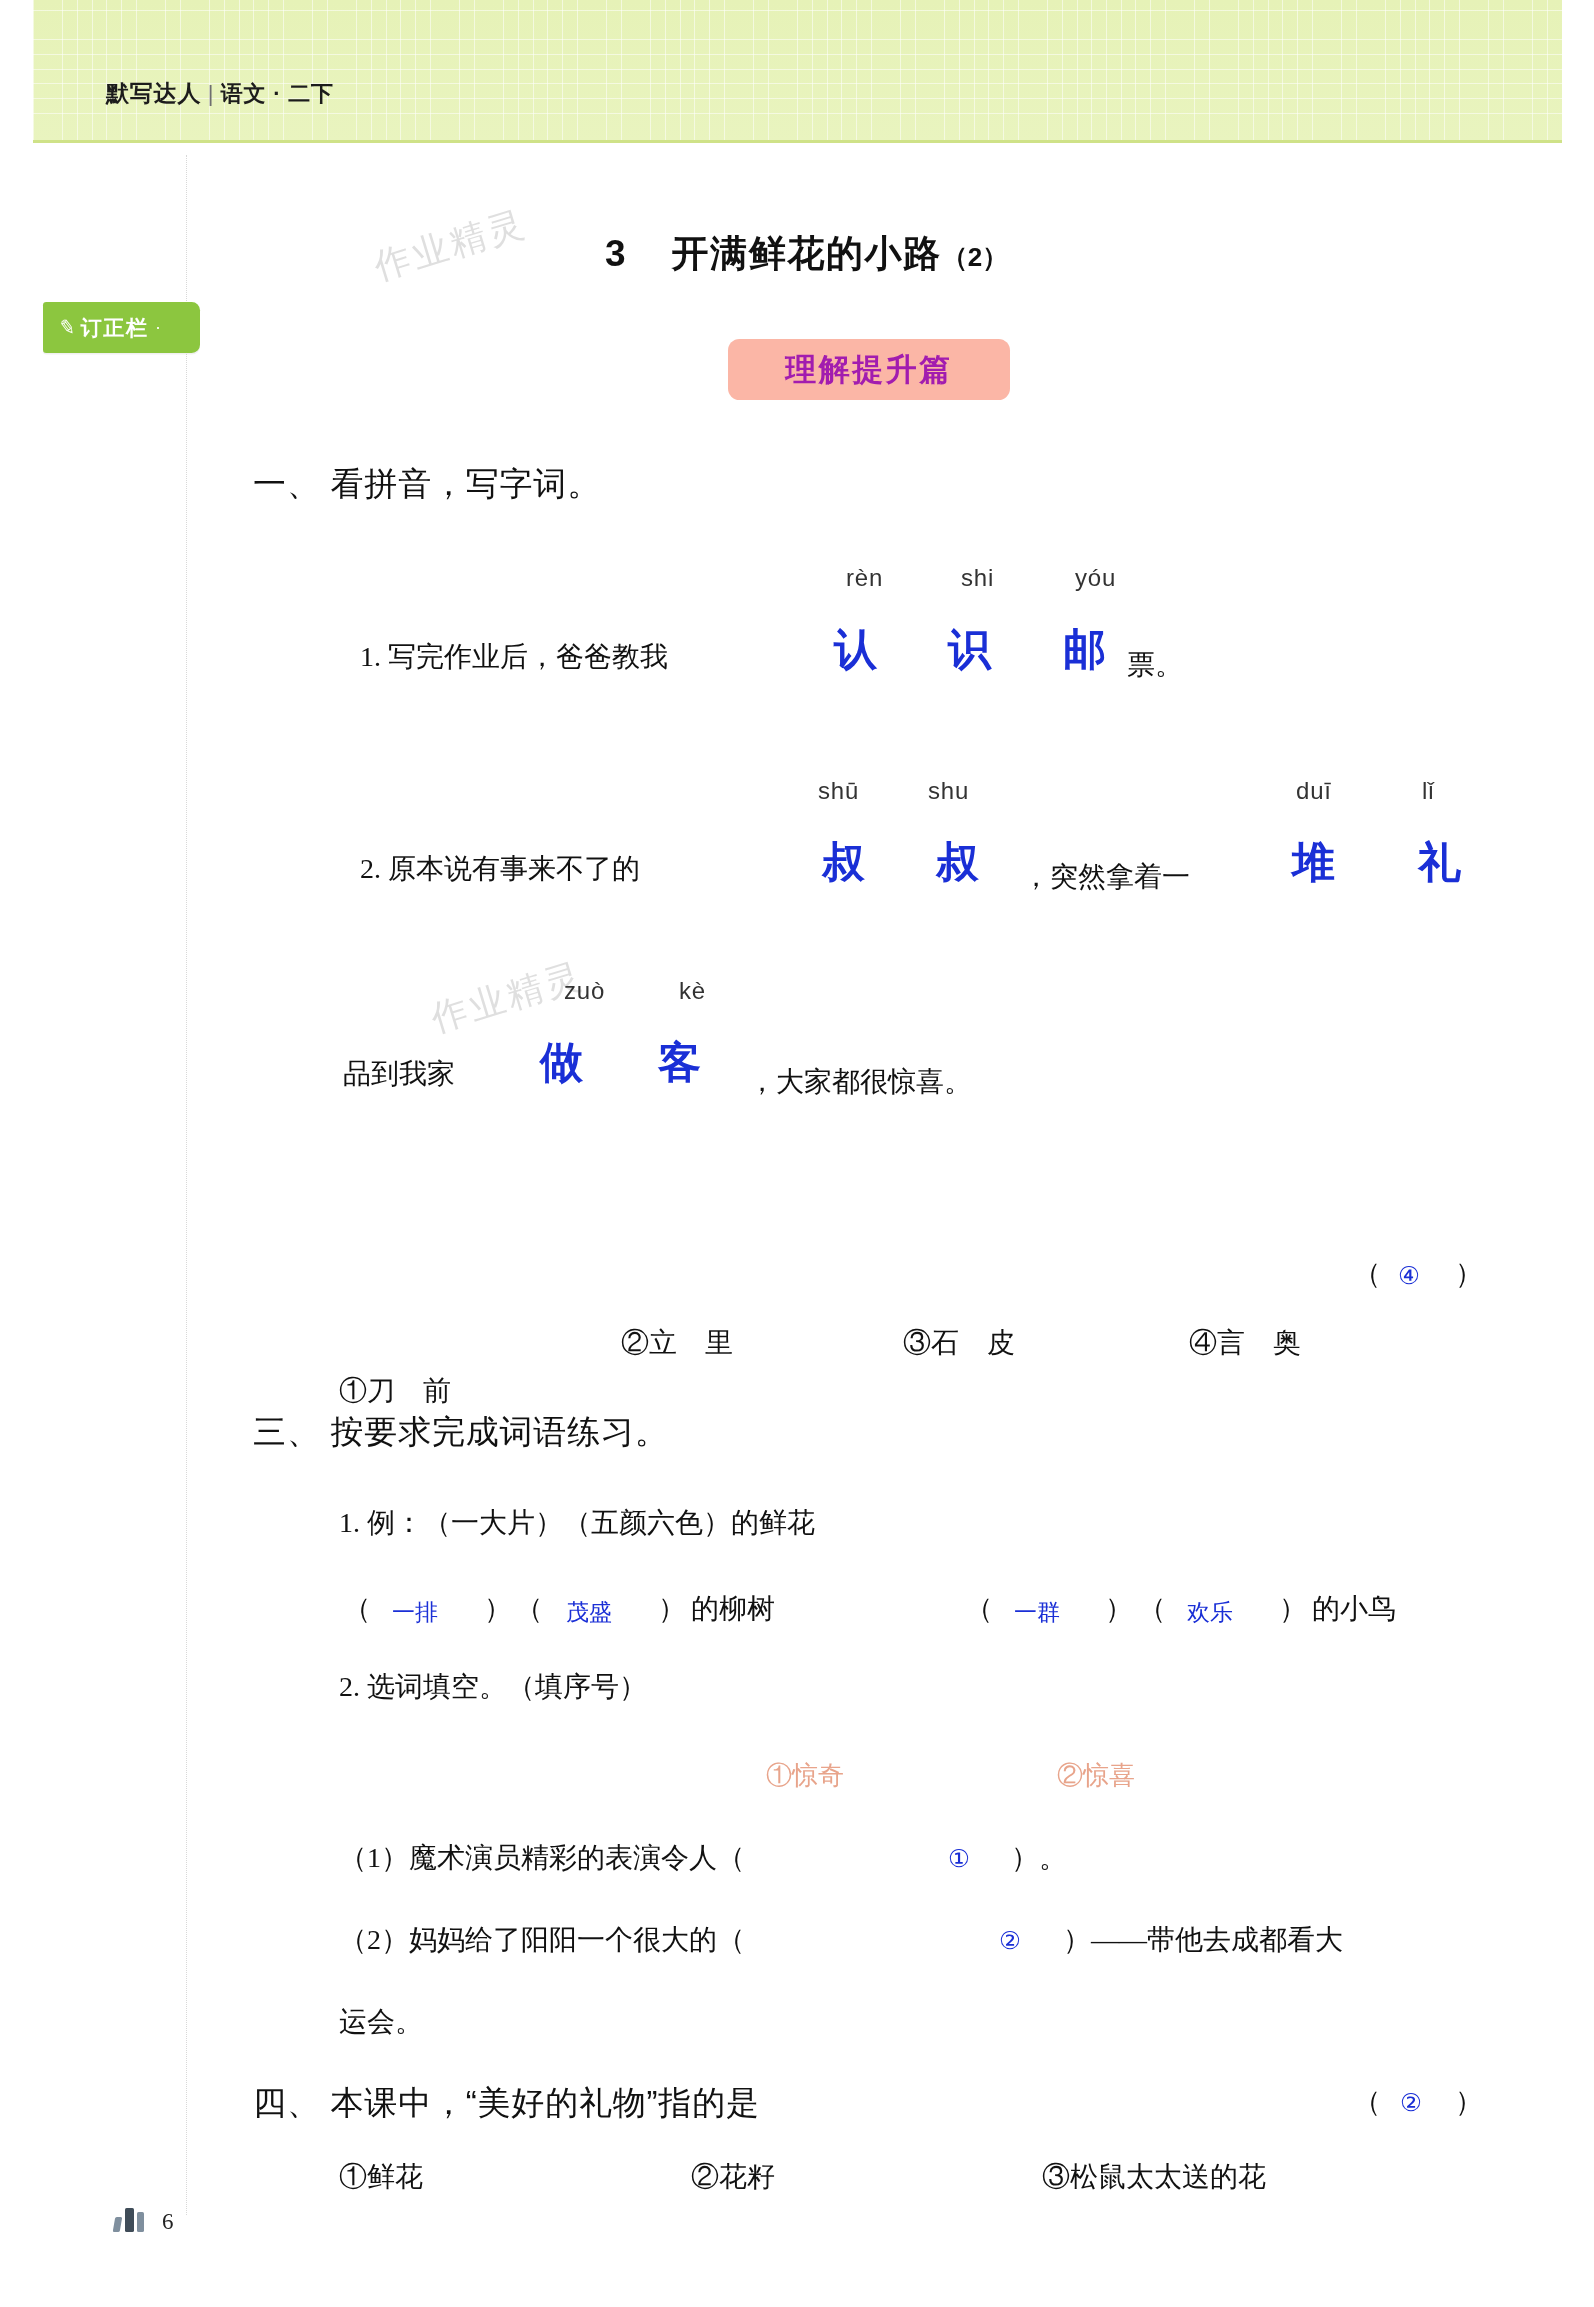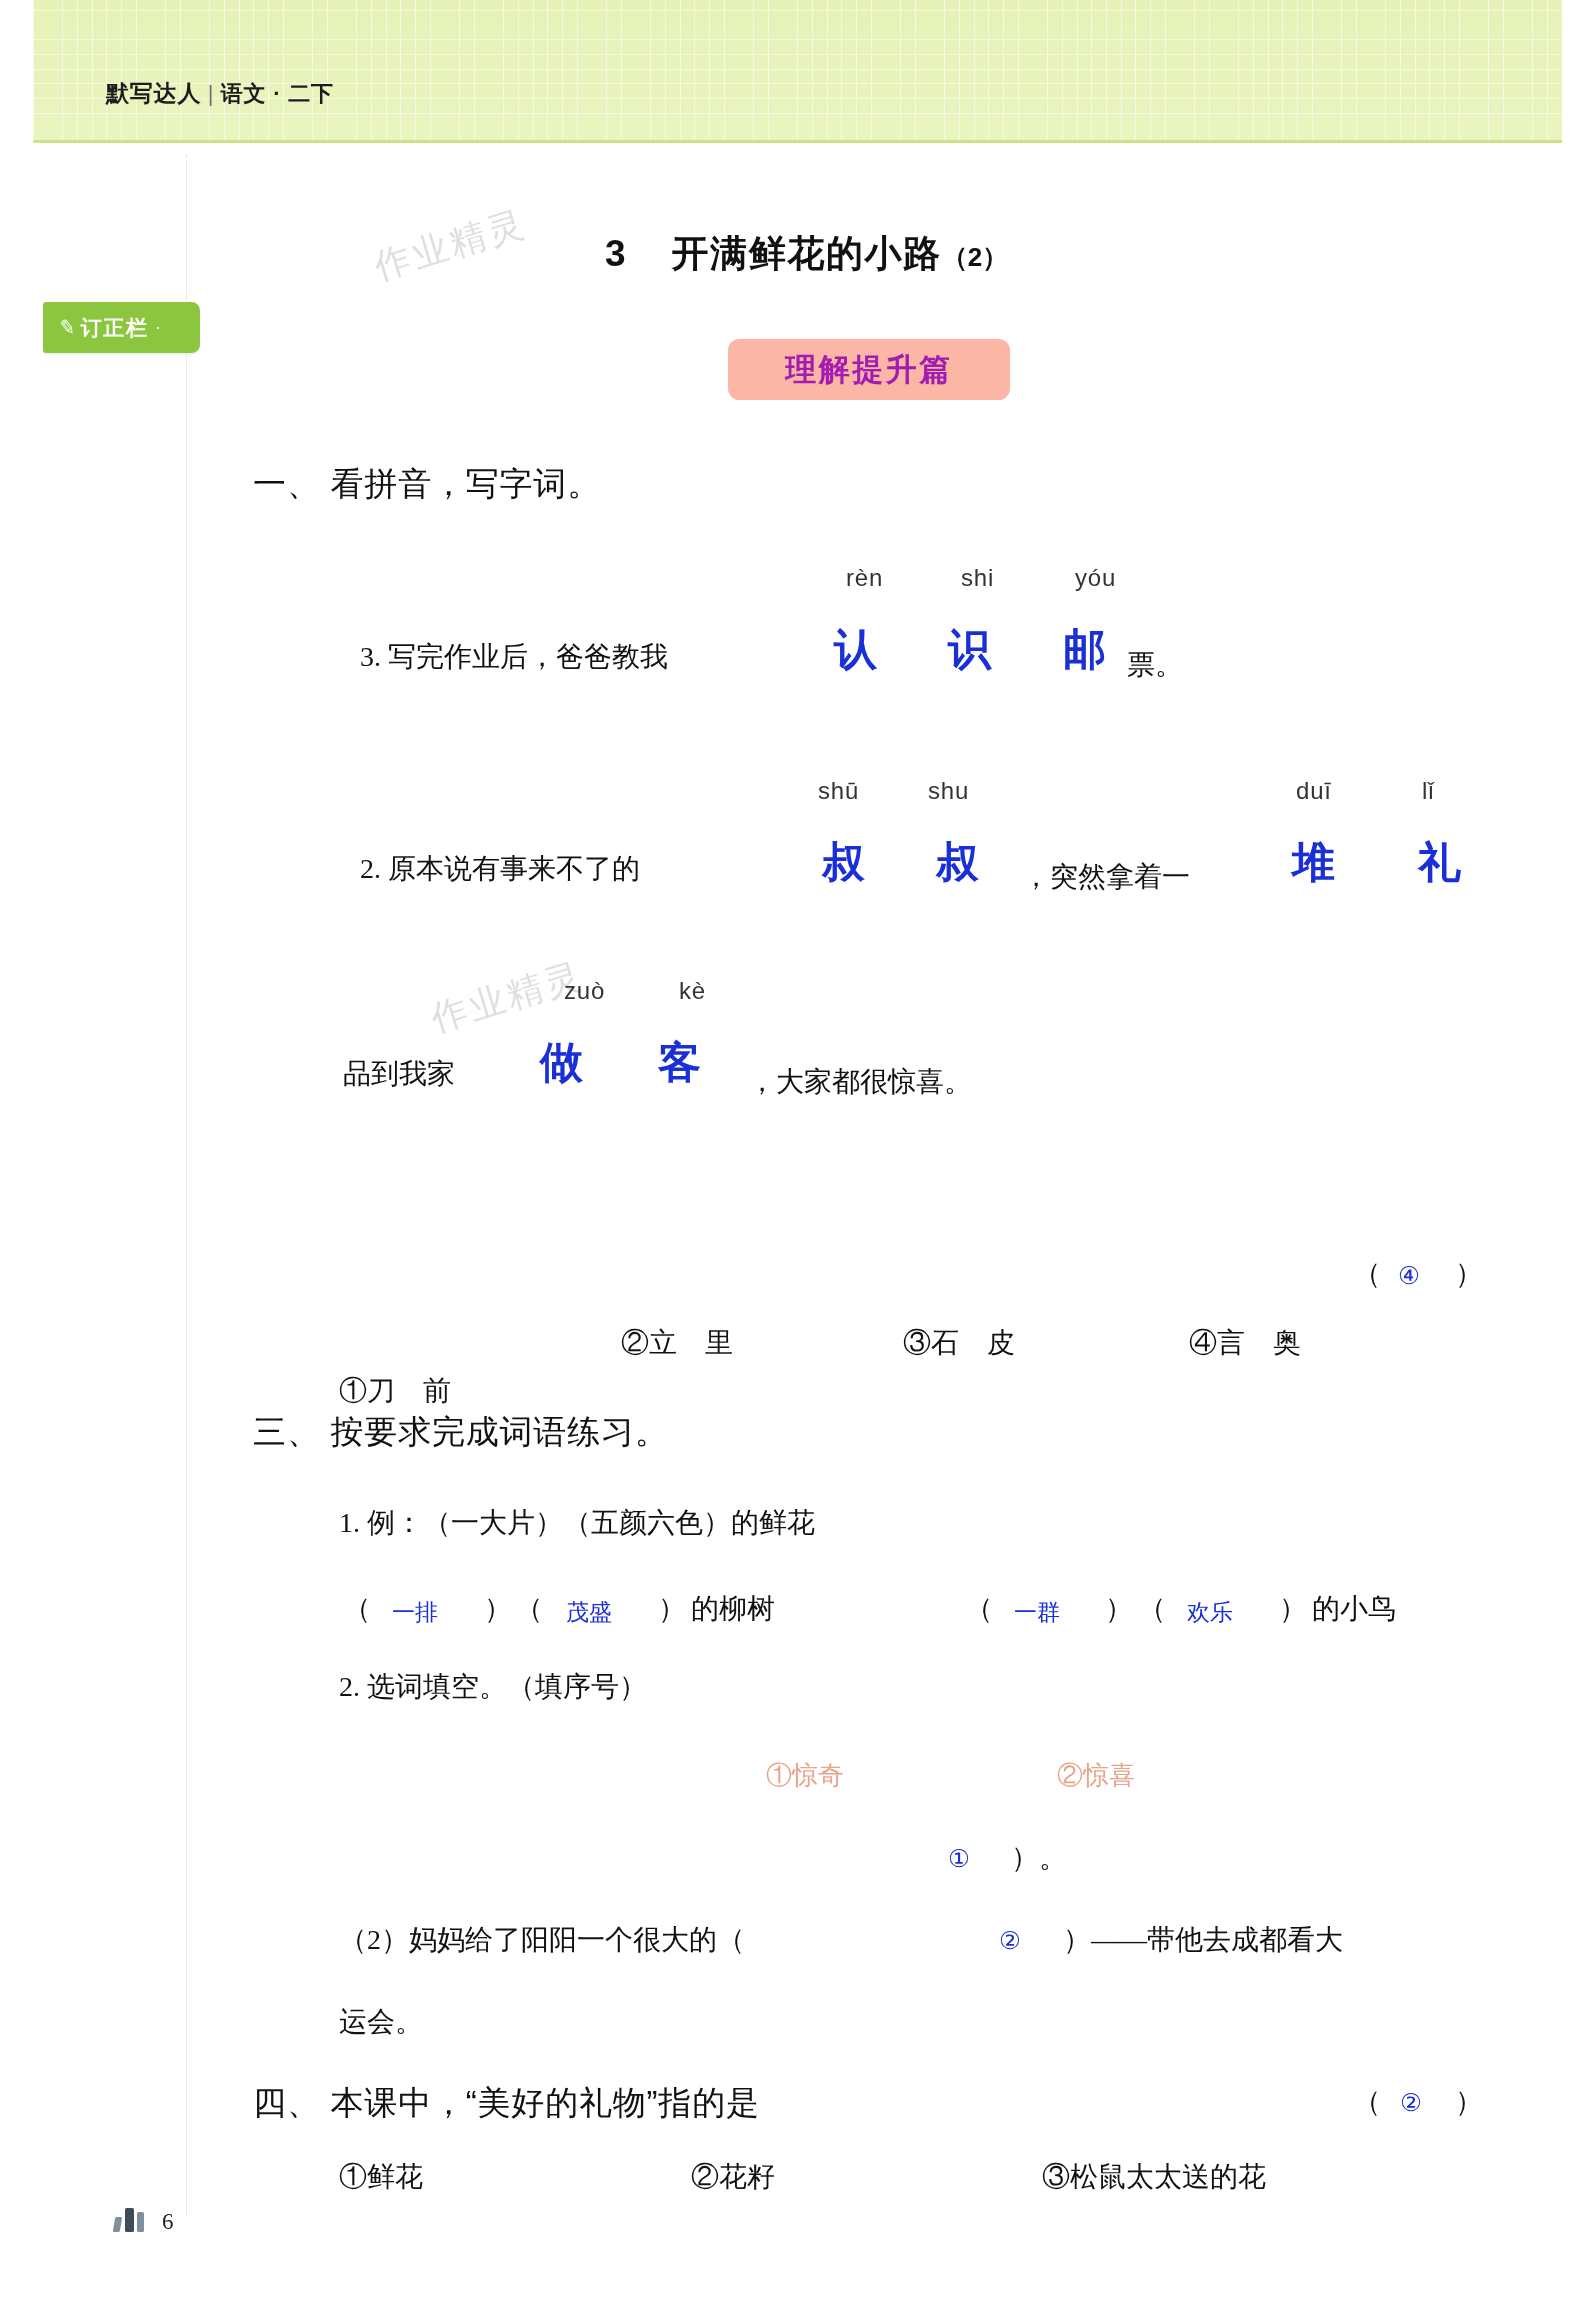--- a/index.html
+++ b/index.html
@@ -257,21 +257,21 @@
   <div class="pill">
     <span>理解提升篇</span>
   </div>
 
   <div class="blk qhead" style="left:253px; top:462px;">一、 看拼音，写字词。</div>
 
   <div class="blk pinyin" style="left:846px; top:564px;">rèn</div>
   <div class="blk pinyin" style="left:961px; top:564px;">shi</div>
   <div class="blk pinyin" style="left:1075px; top:564px;">yóu</div>
 
-  <div class="blk body-cn" style="left:360px; top:638px;">3. 写完作业后，爸爸教我</div>
+  <div class="blk body-cn" style="left:360px; top:638px;">1. 写完作业后，爸爸教我</div>
   <div class="blk hand-big" style="left:834px; top:621px;">认</div>
   <div class="blk hand-big" style="left:948px; top:621px;">识</div>
   <div class="blk hand-big" style="left:1063px; top:621px;">邮</div>
   <div class="blk body-cn" style="left:1127px; top:646px;">票。</div>
 
   <div class="blk pinyin" style="left:818px; top:777px;">shū</div>
   <div class="blk pinyin" style="left:928px; top:777px;">shu</div>
   <div class="blk pinyin" style="left:1296px; top:777px;">duī</div>
   <div class="blk pinyin" style="left:1422px; top:777px;">lǐ</div>
 
@@ -320,20 +320,21 @@
   <div class="blk body-cn" style="left:1138px; top:1590px;">（</div>
   <div class="blk ans-small" style="left:1187px; top:1597px;">欢乐</div>
   <div class="blk body-cn" style="left:1279px; top:1590px;">）</div>
   <div class="blk body-cn" style="left:1312px; top:1590px;">的小鸟</div>
 
   <div class="blk body-cn" style="left:339px; top:1668px;">2. 选词填空。（填序号）</div>
 
   <div class="blk opt-orange" style="left:719px; top:1758px;">①惊奇</div>
   <div class="blk opt-orange" style="left:1010px; top:1758px;">②惊喜</div>
 
+  <div class="blk body-cn" style="left:339px; top:1839px;">（1）魔术演员精彩的表演令人（</div>
   <div class="blk paren-ans" style="left:948px; top:1844px;">①</div>
   <div class="blk body-cn" style="left:1011px; top:1839px;">）。</div>
 
   <div class="blk body-cn" style="left:339px; top:1921px;">（2）妈妈给了阳阳一个很大的（</div>
   <div class="blk paren-ans" style="left:999px; top:1926px;">②</div>
   <div class="blk body-cn" style="left:1063px; top:1921px;">）——带他去成都看大</div>
   <div class="blk body-cn" style="left:339px; top:2003px;">运会。</div>
 
   <div class="blk qhead" style="left:253px; top:2081px;">四、 本课中，“美好的礼物”指的是</div>
   <div class="blk body-cn" style="left:1353px; top:2083px;">（</div>

